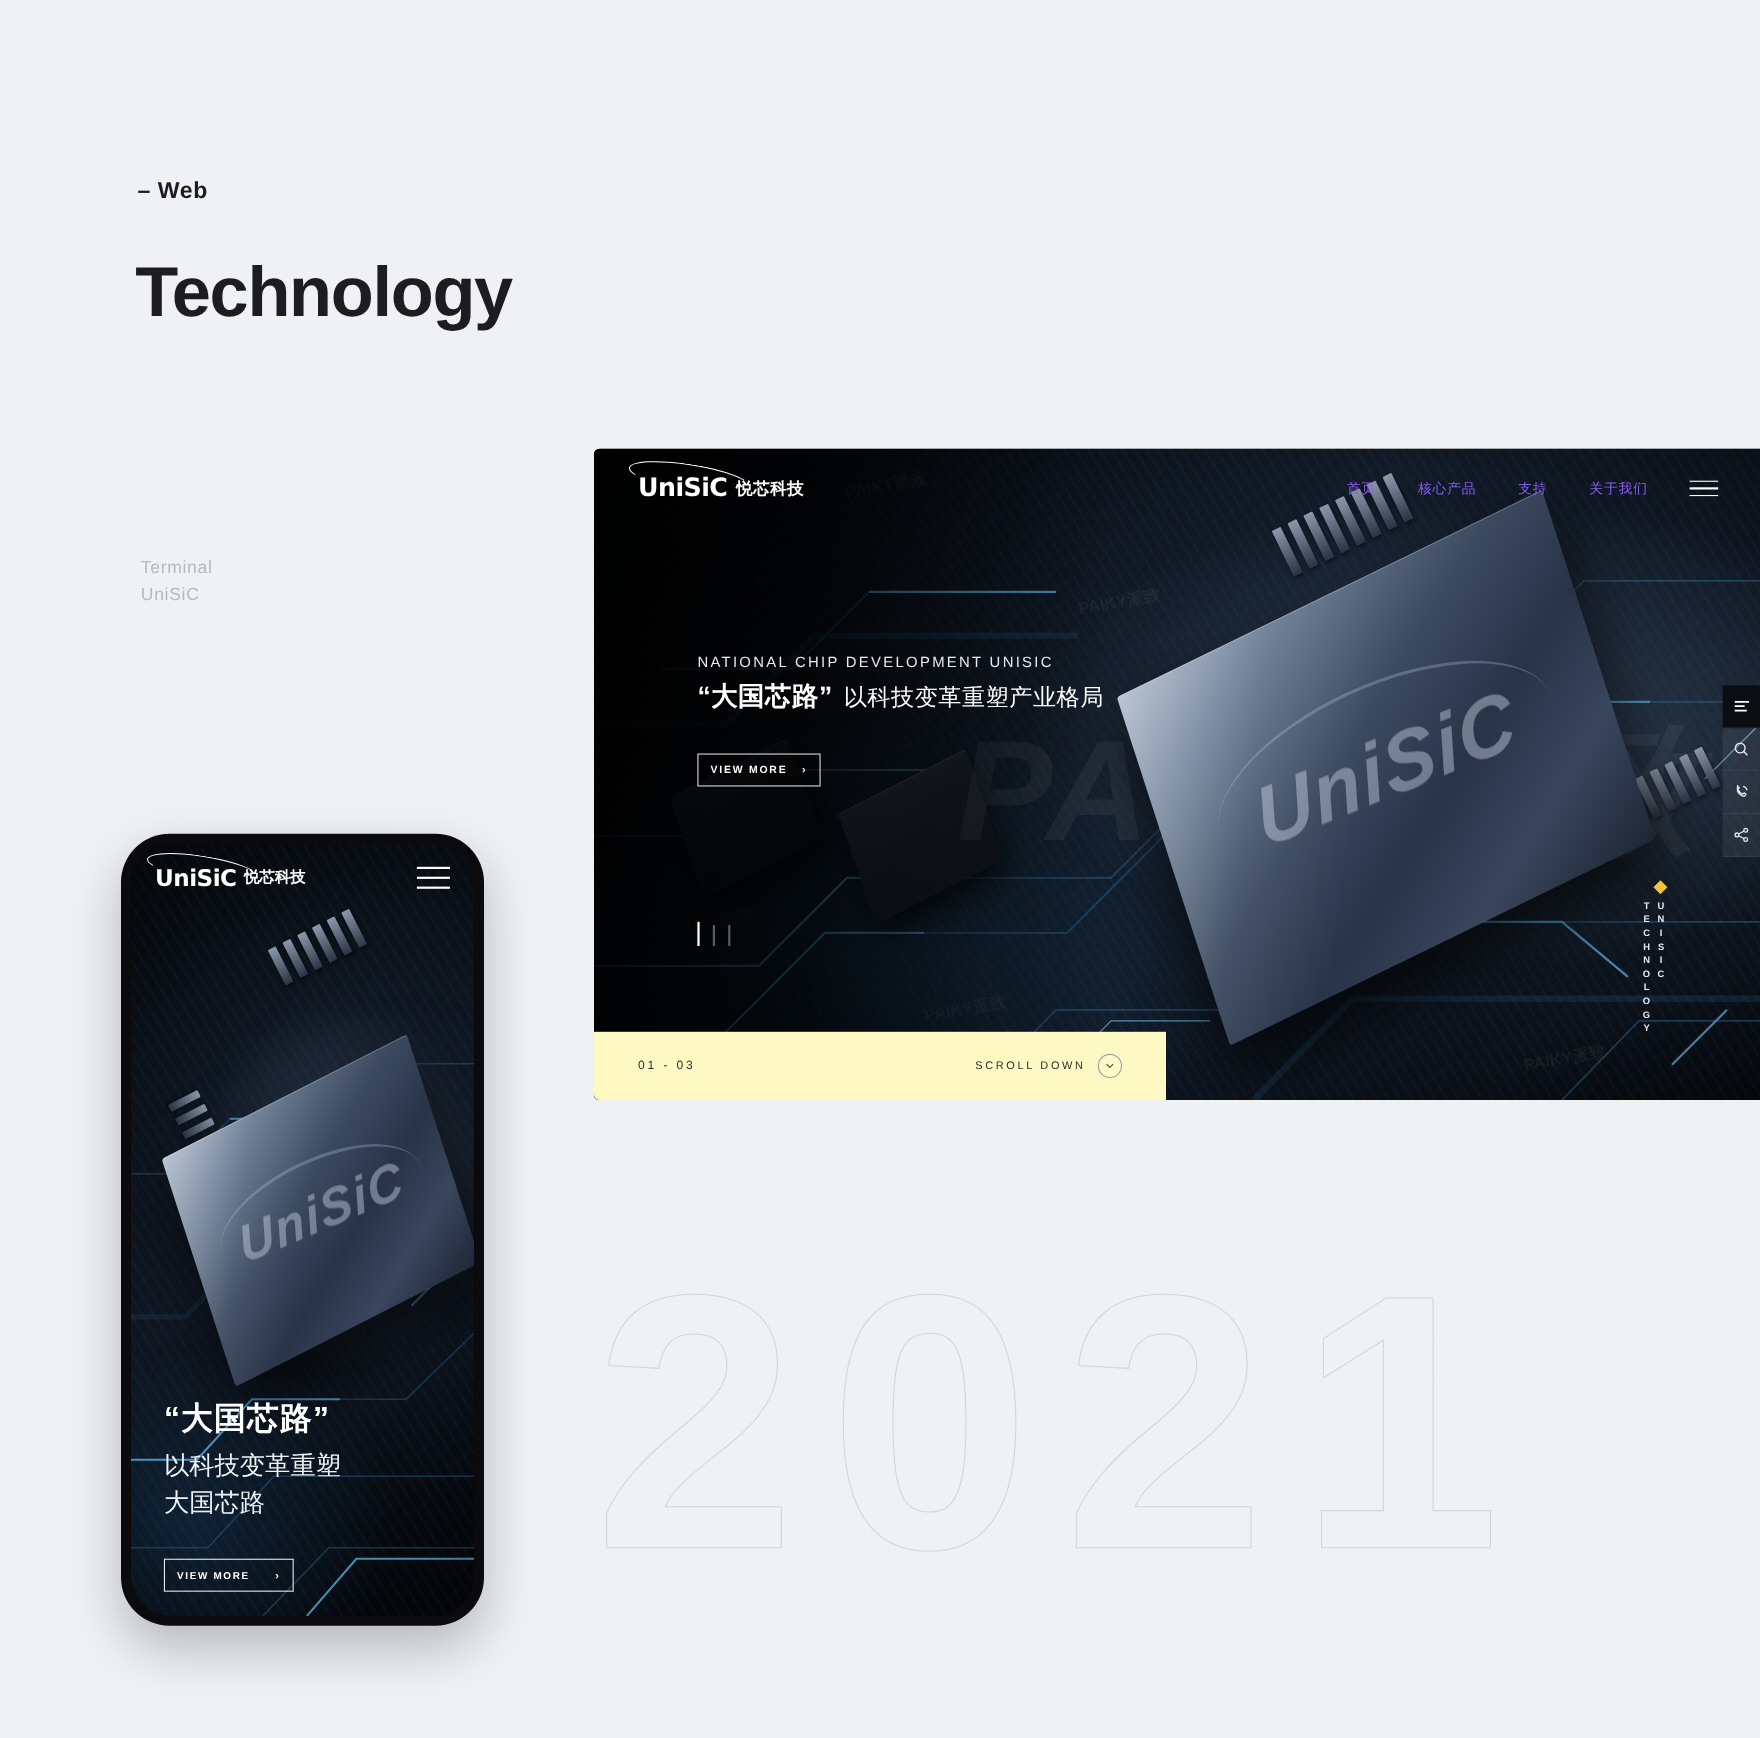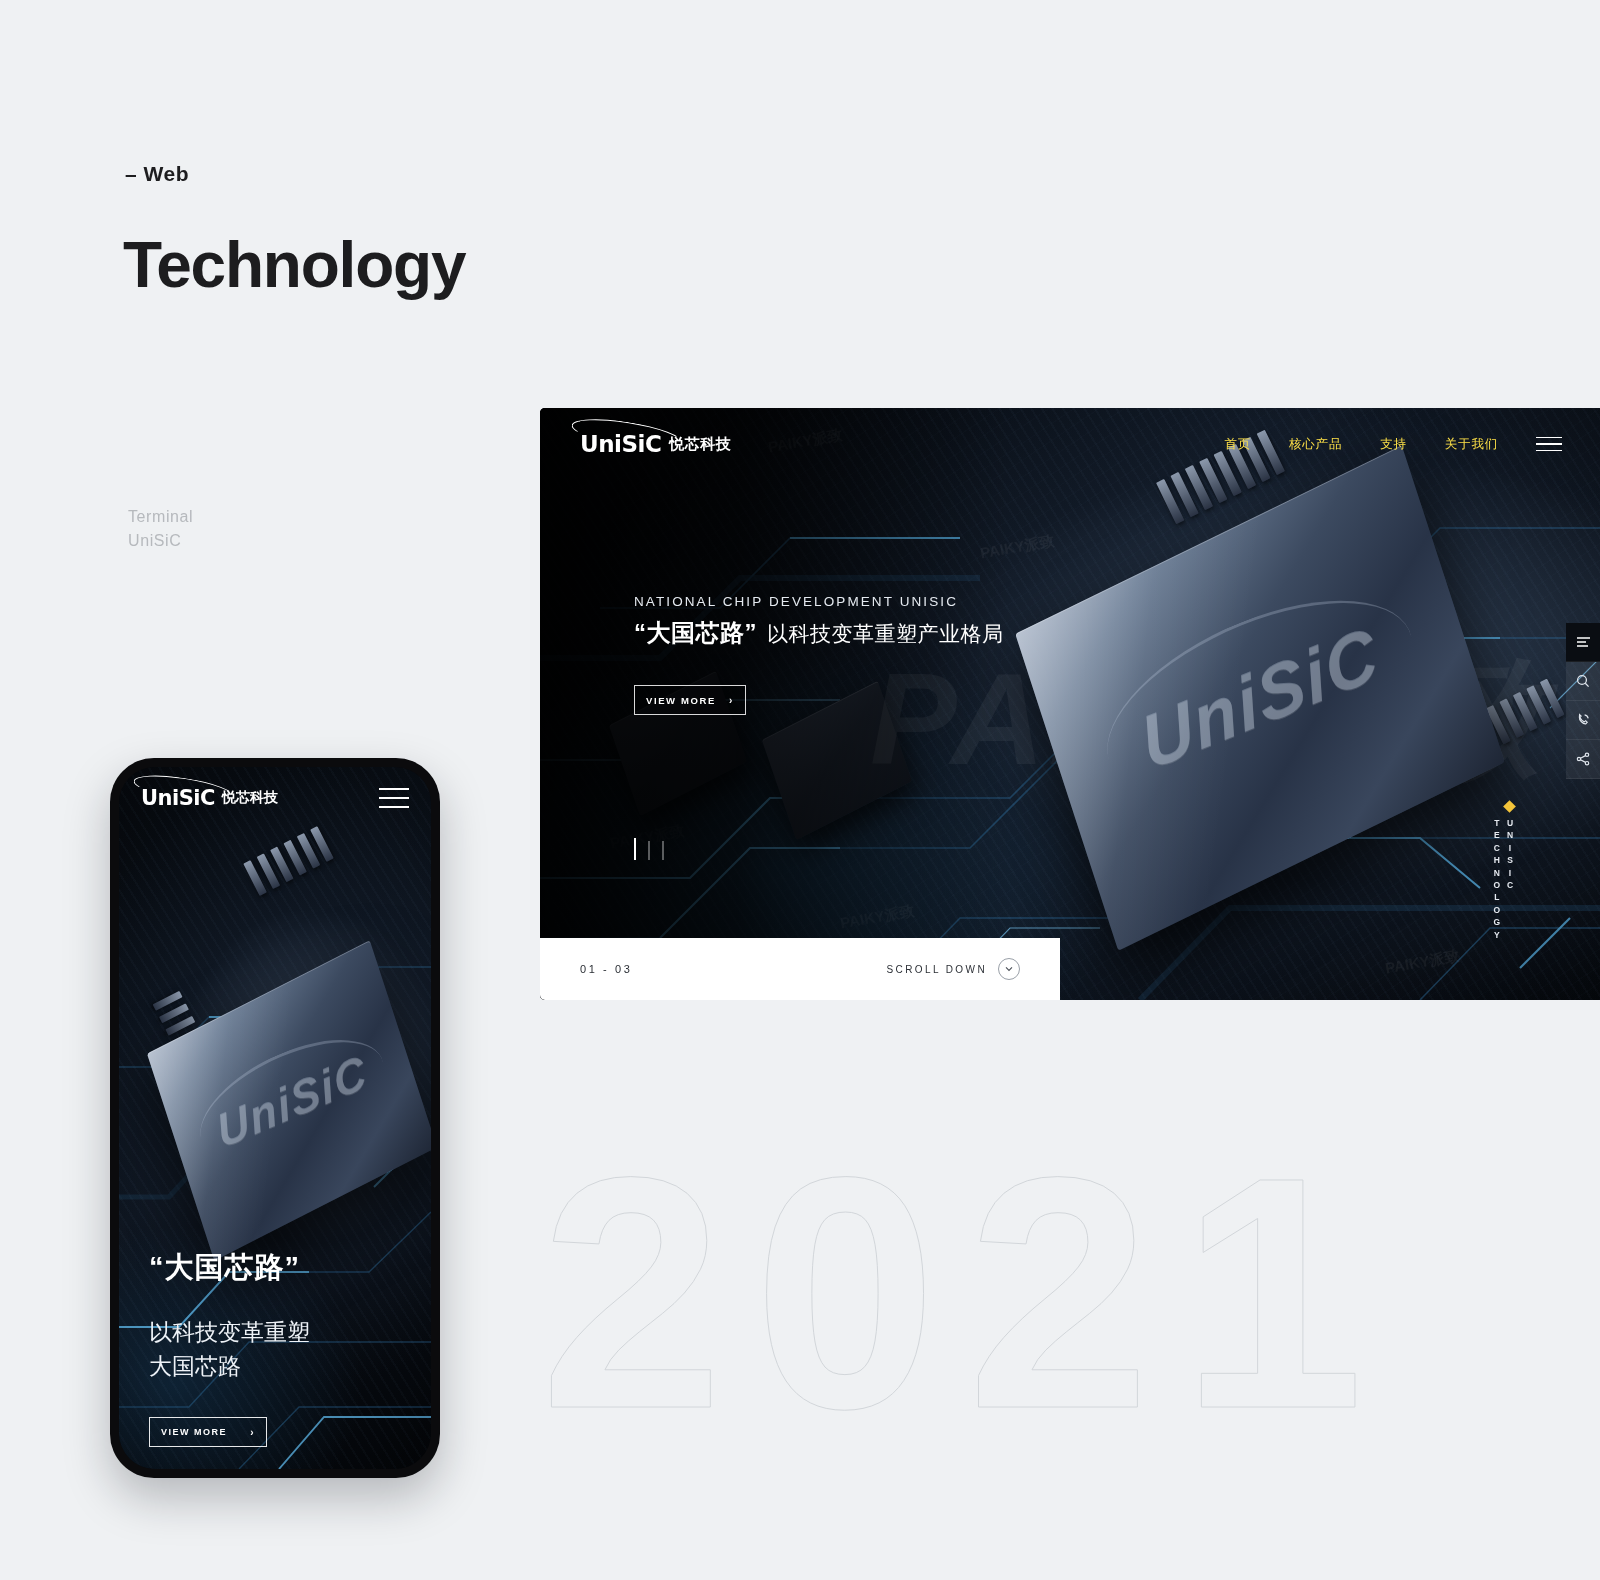--- a/index.html
+++ b/index.html
@@ -113,21 +113,21 @@
     font-family:"DejaVu Sans",sans-serif;
   }
   .logo-swoosh{
     position:absolute;left:-9px;top:-9px;width:110px;height:22px;
     border:1.6px solid #fff;border-radius:50%;
     border-bottom-color:transparent;border-right-color:transparent;
     transform:rotate(9deg);
   }
   .logo-cn{margin-left:8px;font-size:15px;color:#fff;font-weight:bold;letter-spacing:.5px;}
   .wnav{margin-left:auto;display:flex;align-items:center;gap:38px;margin-right:38px;}
-  .wnav a{color:#fde047;font-size:12.5px;text-decoration:none;letter-spacing:.8px;white-space:nowrap;}
+  .wnav a{color:#8b5cf6;font-size:12.5px;text-decoration:none;letter-spacing:.8px;white-space:nowrap;}
   .burger{width:26px;display:flex;flex-direction:column;gap:5px;cursor:pointer;}
   .burger i{display:block;height:1.6px;background:#fff;}
 
   
   .hero{position:absolute;left:94px;top:186px;}
   .hero-eyebrow{font-size:13.5px;letter-spacing:2.1px;color:#e5eaf0;font-weight:500;}
   .hero-h1{font-size:27px;letter-spacing:1.2px;color:#fff;margin-top:9px;font-weight:500;}
   .hero-cn{font-size:24px;color:#fff;margin-top:8px;font-weight:bold;letter-spacing:.5px;display:flex;align-items:baseline;}
   .hero-cn .plain{font-weight:400;font-size:21px;margin-left:10px;}
   .viewmore{
@@ -151,21 +151,21 @@
   .rail-btn svg{display:block;}
   .vtext{
     position:absolute;right:84px;top:410px;
     writing-mode:vertical-rl;text-orientation:upright;
     font-size:8.5px;letter-spacing:2.4px;color:#e6eaf0;font-weight:bold;line-height:1.55;
   }
   .vdiamond{position:absolute;right:86px;top:394px;width:9px;height:9px;background:#f3c43a;transform:rotate(45deg);}
 
   
   .wbar{
-    position:absolute;left:0;bottom:0;width:520px;height:62px;background:#ffffff;
+    position:absolute;left:0;bottom:0;width:520px;height:62px;background:#fef9c3;
     display:flex;align-items:center;justify-content:space-between;padding:0 40px;box-sizing:border-box;
   }
   .wbar .pg{font-size:11px;letter-spacing:2.6px;color:#2b2f35;}
   .wbar .sd{display:flex;align-items:center;gap:11px;}
   .wbar .sd span{font-size:10px;letter-spacing:2.4px;color:#2b2f35;}
   .circ{width:20px;height:20px;border:1px solid #9aa0a8;border-radius:50%;
     display:flex;align-items:center;justify-content:center;font-size:9px;color:#4a4f56;cursor:pointer;}
 
   
   .phone{
@@ -190,21 +190,21 @@
   .ph-head{position:absolute;left:0;top:0;width:100%;height:62px;display:flex;align-items:center;padding:0 22px;box-sizing:border-box;}
   .ph-logo{position:relative;display:flex;align-items:center;}
   .ph-logo-mark{font-size:21px;font-weight:bold;color:#fff;letter-spacing:-.5px;font-family:"DejaVu Sans",sans-serif;}
   .ph-swoosh{position:absolute;left:-8px;top:-8px;width:100px;height:20px;border:1.5px solid #fff;border-radius:50%;
     border-bottom-color:transparent;border-right-color:transparent;transform:rotate(9deg);}
   .ph-cn{margin-left:7px;font-size:14px;color:#fff;font-weight:bold;}
   .ph-burger{margin-left:auto;width:30px;display:flex;flex-direction:column;gap:7px;cursor:pointer;}
   .ph-burger i{display:block;height:2px;background:#fff;}
   .ph-hero{position:absolute;left:30px;bottom:86px;}
   .ph-h1{font-size:29px;font-weight:bold;color:#fff;letter-spacing:1px;}
-  .ph-h2{font-size:23px;color:#eef2f7;margin-top:28px;line-height:1.45;font-weight:400;}
+  .ph-h2{font-size:23px;color:#eef2f7;margin-top:6px;line-height:1.45;font-weight:400;}
   .ph-view{
     position:absolute;left:30px;bottom:22px;width:118px;height:30px;border:1px solid rgba(255,255,255,.9);
     display:flex;align-items:center;justify-content:space-between;padding:0 11px;box-sizing:border-box;cursor:pointer;
   }
   .ph-view span{font-size:9px;letter-spacing:1.5px;color:#fff;font-weight:bold;}
 </style>
 </head>
 <body>
 
 <div class="kicker">– Web</div>

